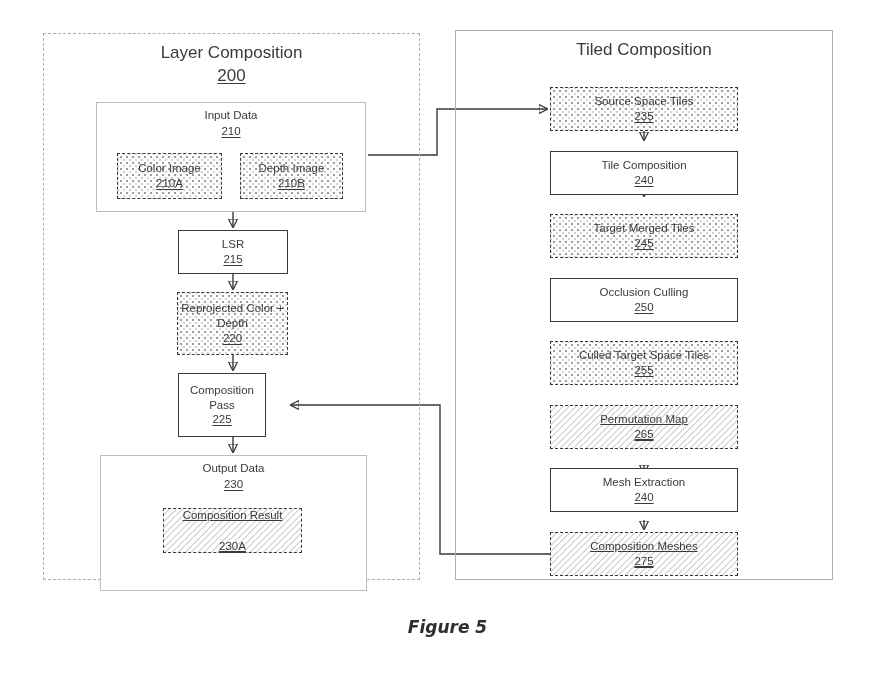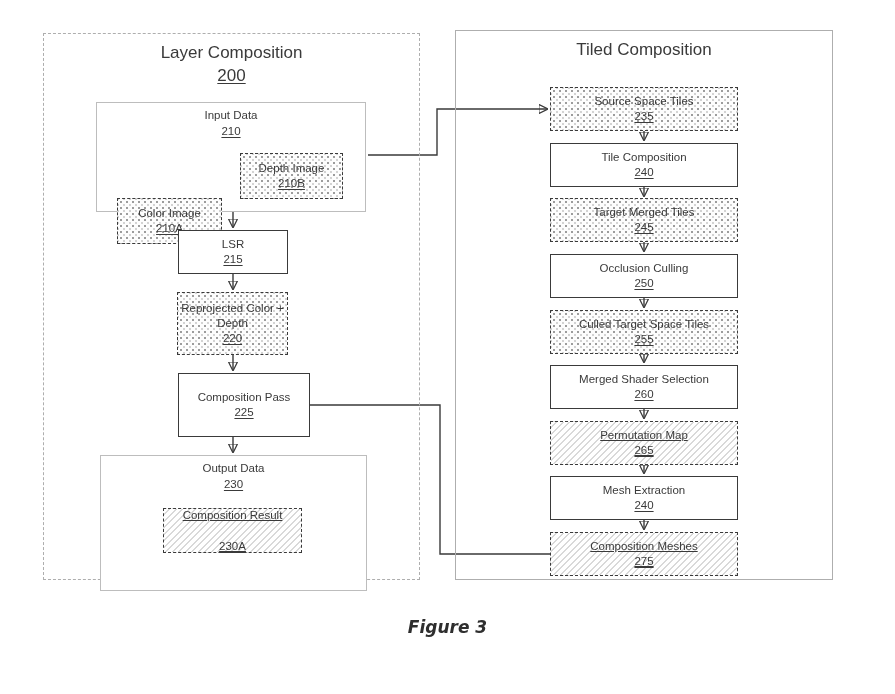--- a/index.html
+++ b/index.html
@@ -88,25 +88,25 @@
     border-style:dashed;
     background:repeating-linear-gradient(
       135deg,
       #ffffff 0px, #ffffff 3.2px,
       var(--hatch-line,#d9d9d9) 3.2px, var(--hatch-line,#d9d9d9) 4.6px);
     text-decoration:underline;
   }
   
   .node.lsr{left:178px;top:230px;width:110px;height:44px;}
   .node.reprojected{left:177px;top:292px;width:111px;height:63px;}
-  .node.composition-pass{left:178px;top:373px;width:132px;height:64px;}
+  .node.composition-pass{left:178px;top:373px;width:88px;height:64px;}
   
   .container.input-data{left:96px;top:102px;width:270px;height:110px;}
   .container.output-data{left:100px;top:455px;width:267px;height:136px;}
-  .node.color-image{left:117px;top:153px;width:105px;height:46px;margin-top:45px;}
+  .node.color-image{left:117px;top:153px;width:105px;height:46px;}
   .node.depth-image{left:240px;top:153px;width:103px;height:46px;}
   .node.composition-result{left:163px;top:508px;width:139px;height:45px;gap:16px;}
   
   .right-stack{
     position:absolute;left:550px;top:87px;width:188px;height:489px;
     display:flex;flex-direction:column;justify-content:space-between;
   }
   .right-stack .node{
     position:relative;
     width:100%;height:44px;
@@ -222,33 +222,29 @@
         <div class="ref">245</div>
       </div>
       <div class="node plain">
         <div>Occlusion Culling</div>
         <div class="ref">250</div>
       </div>
       <div class="node stipple">
         <div>Culled Target Space Tiles</div>
         <div class="ref">255</div>
       </div>
-      <div class="node plain">
-        <div>Merged Shader Selection</div>
-        <div class="ref">260</div>
-      </div>
       <div class="node hatch">
         <div>Permutation Map</div>
         <div class="ref">265</div>
       </div>
       <div class="node plain">
         <div>Mesh Extraction</div>
         <div class="ref">240</div>
       </div>
       <div class="node hatch">
         <div>Composition Meshes</div>
         <div class="ref">275</div>
       </div>
     </div>
 
-  <div class="figure-caption">Figure 3</div>
+  <div class="figure-caption">Figure 5</div>
 
 </div>
 
 </body></html>

